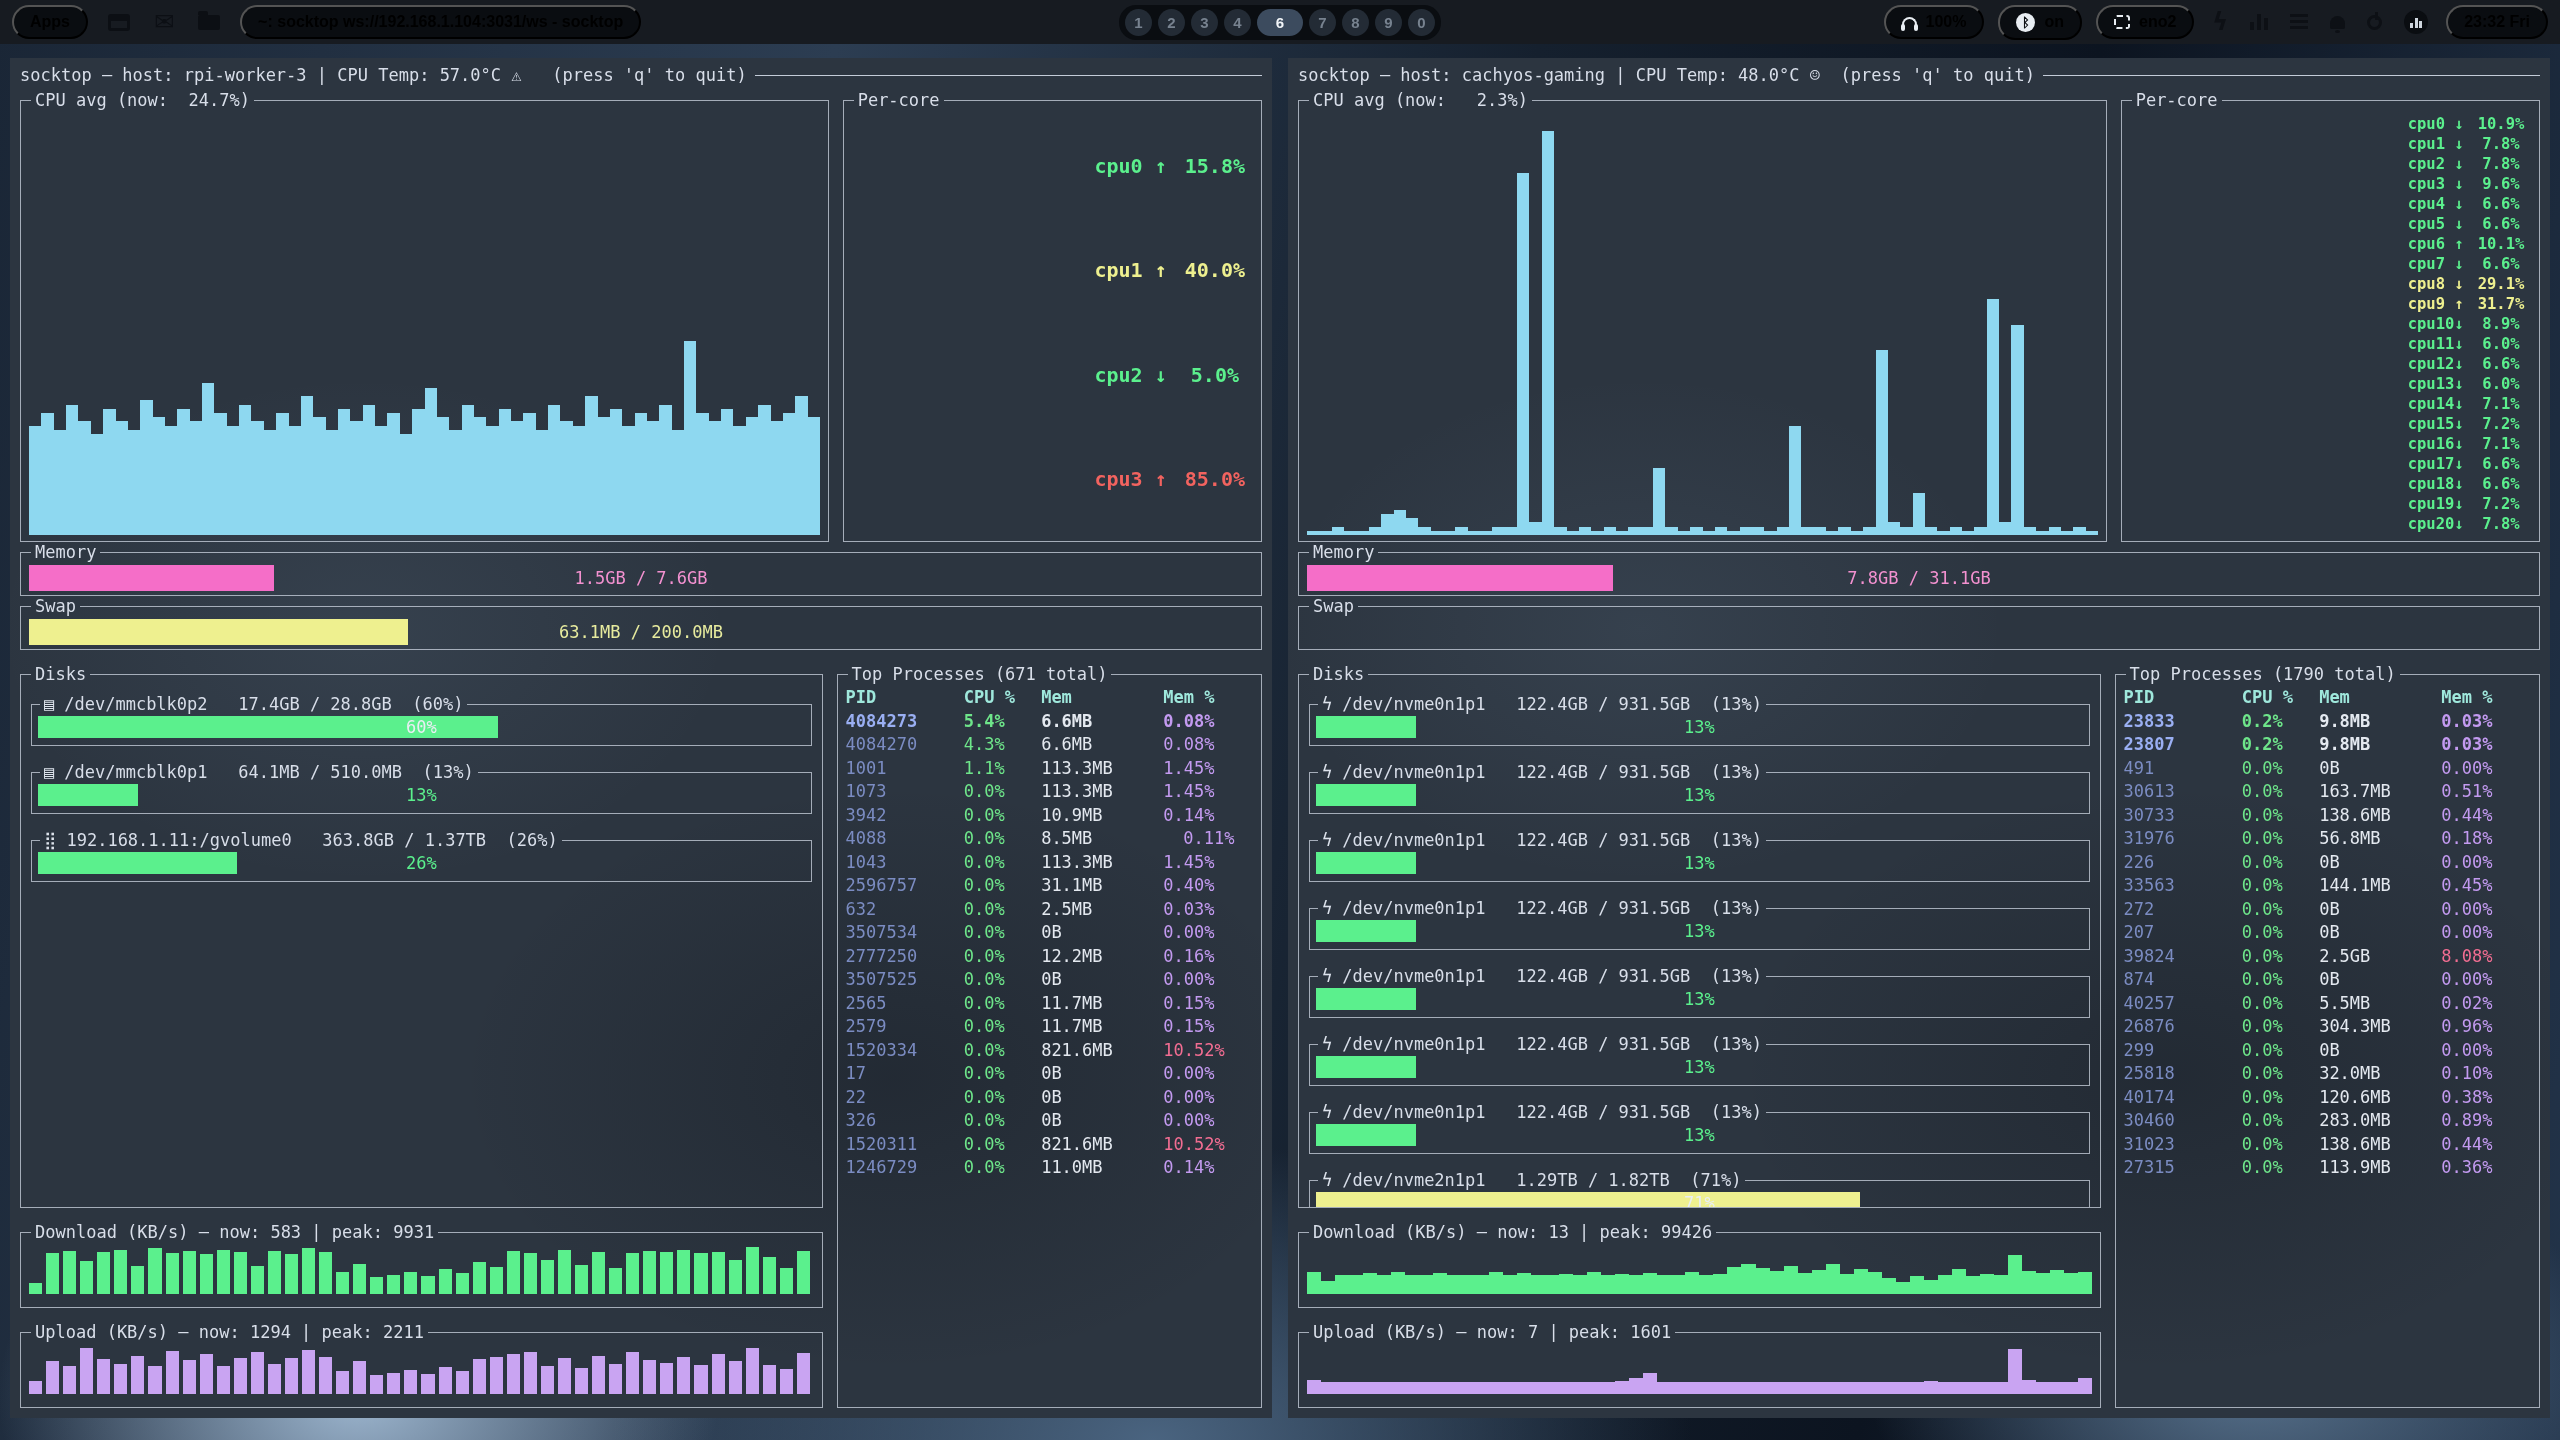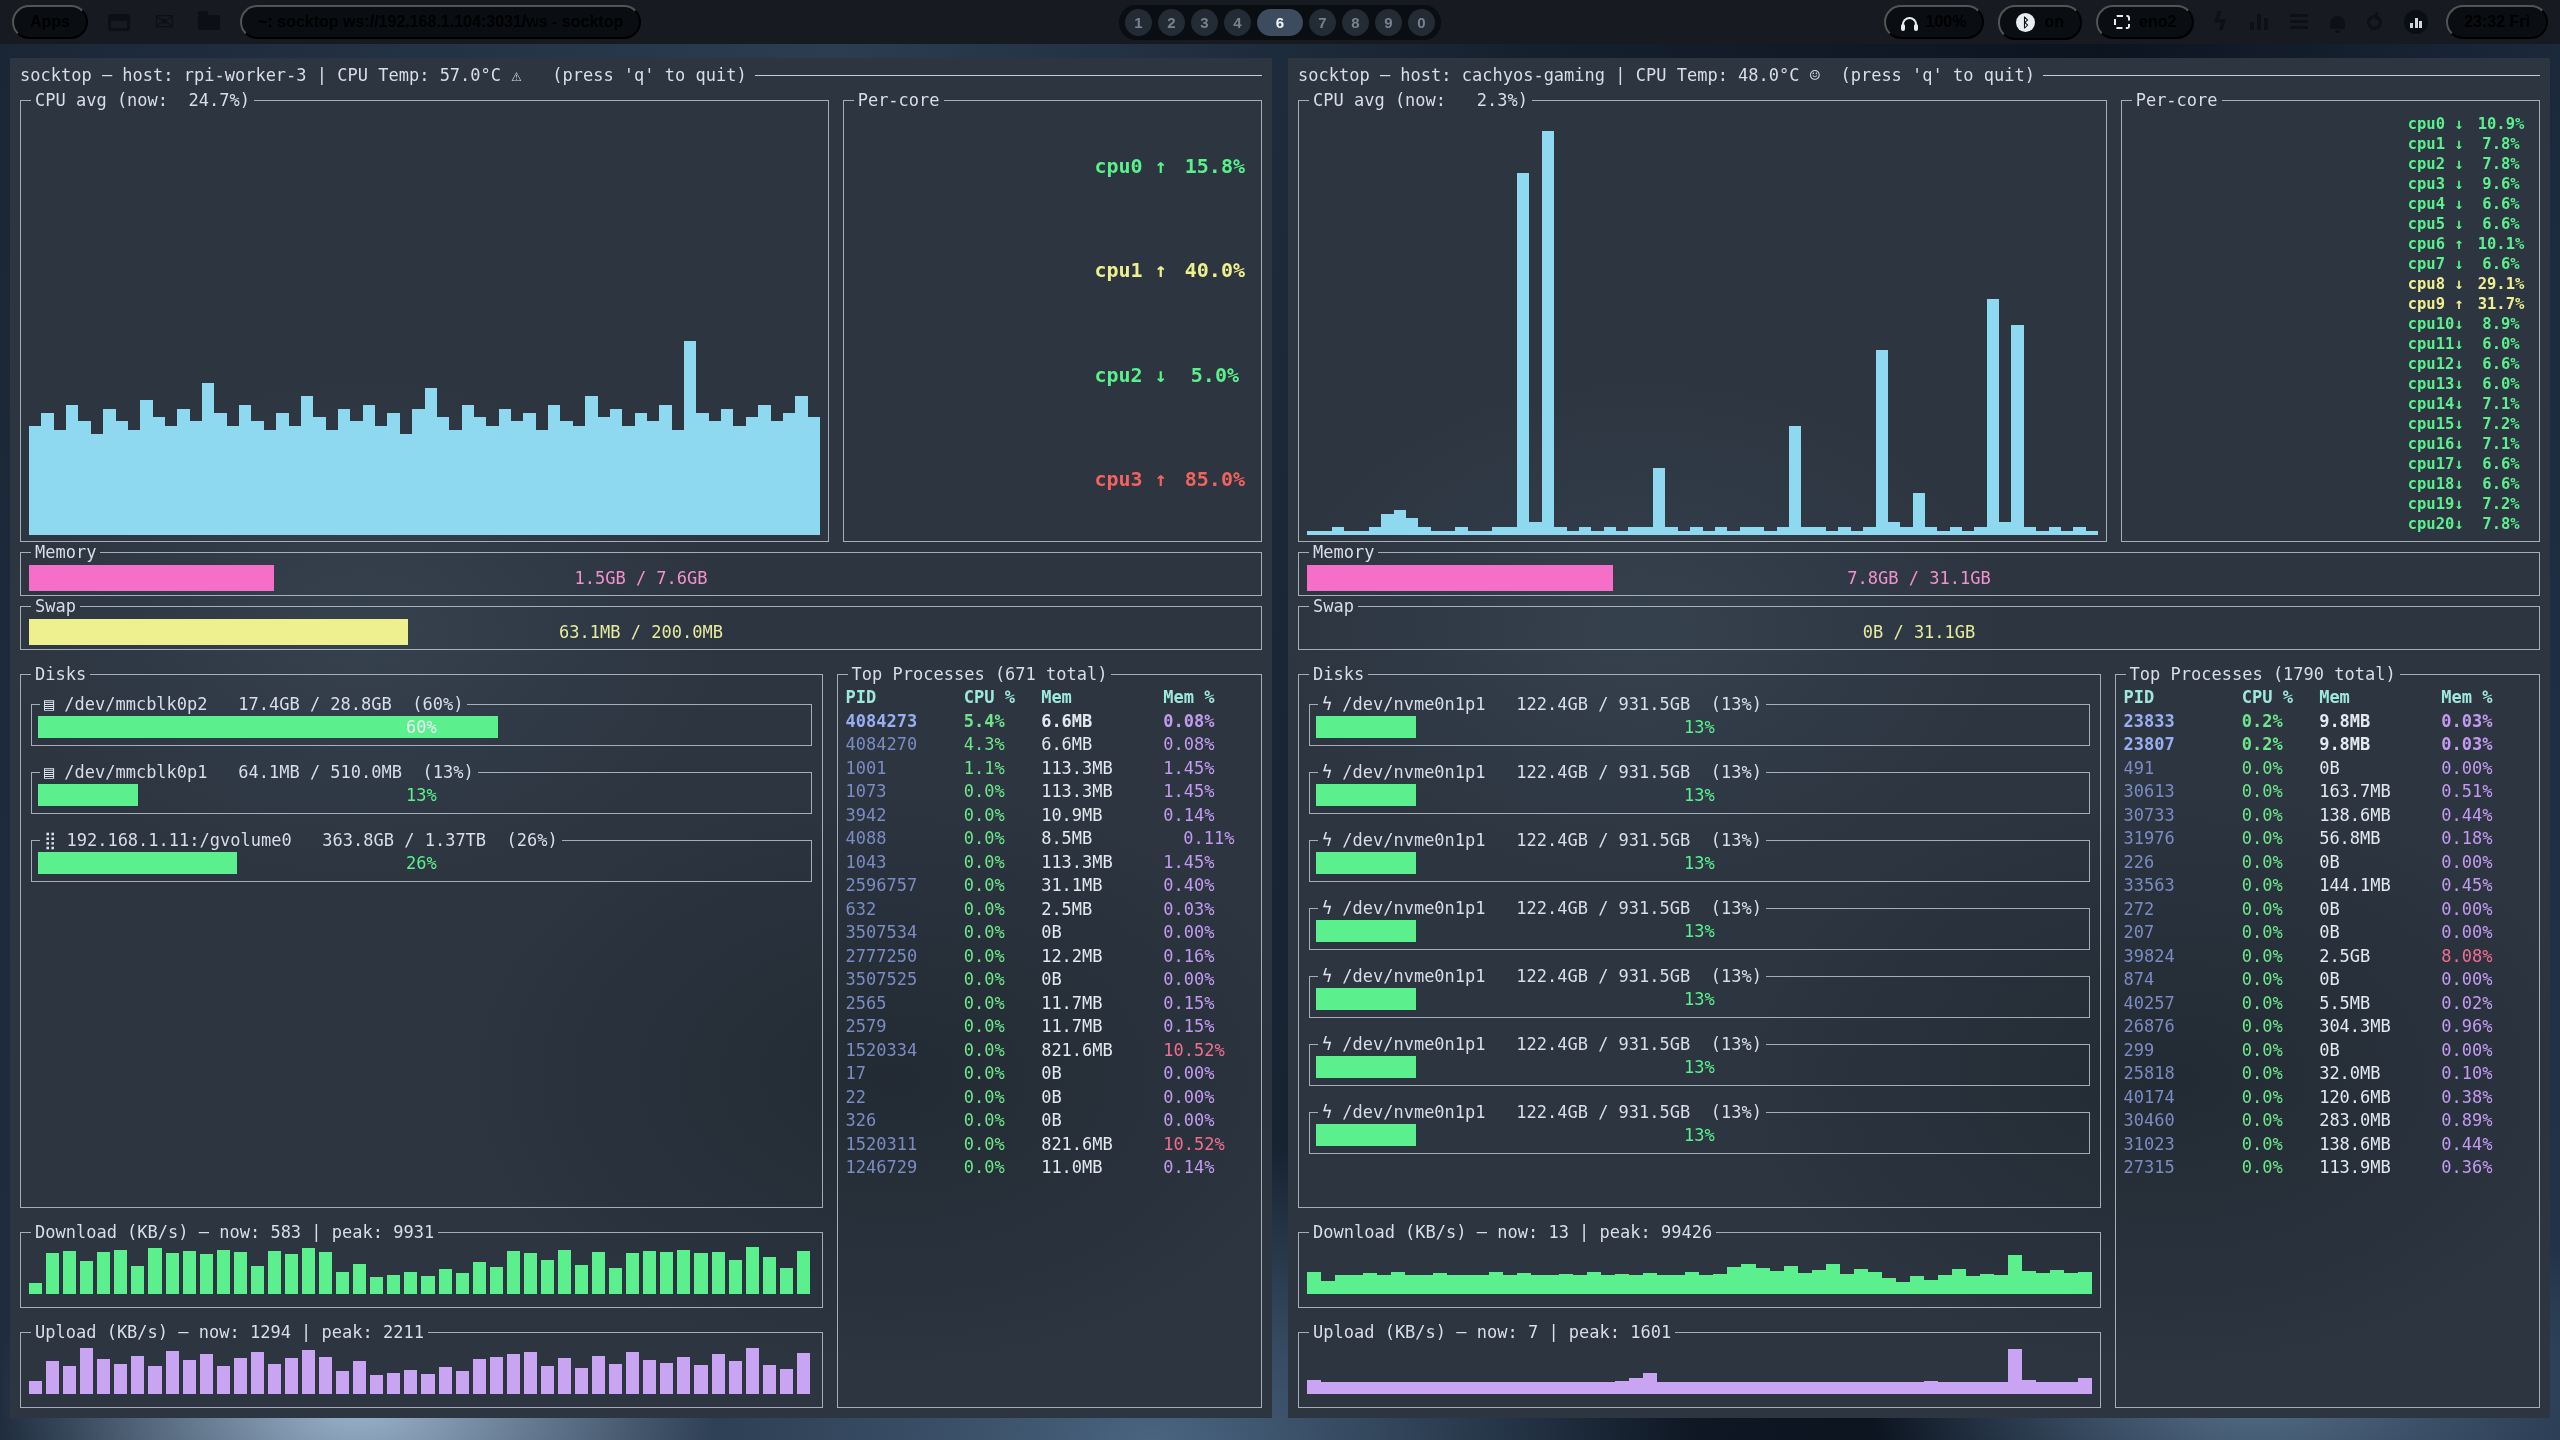--- a/index.html
+++ b/index.html
@@ -1073,24 +1073,20 @@
     </div>
     <fieldset class="box bar-box">
       <legend class="mem-label">Memory</legend>
       <div class="meter">
         <div class="fill mem-fill" style="width: 25%; background: rgb(245, 110, 200);"></div>
         <span class="meter-text mem-text" style="color: rgb(243, 145, 208);">7.8GB / 31.1GB</span>
       </div>
     </fieldset>
     <fieldset class="box bar-box">
       <legend class="swap-label">Swap</legend>
-      <div class="meter">
-        <div class="fill swap-fill" style="width: 0%; background: rgb(238, 240, 143);"></div>
-        <span class="meter-text swap-text" style="color: rgb(231, 235, 158);">0B / 31.1GB</span>
-      </div>
     </fieldset>
     <div class="row-d">
       <div class="col-left">
         <fieldset class="box disks-box">
           <legend class="disks-label">Disks</legend>
           <div class="disk-list">
               <fieldset class="disk">
                 <legend><span class="d-icon">ϟ</span><span class="d-name">/dev/nvme0n1p1</span><span class="d-info">122.4GB / 931.5GB  (13%)</span></legend>
                 <div class="disk-meter">
                   <div class="fill" style="width: 13%; background: rgb(91, 240, 141);"></div>
@@ -1132,20 +1128,27 @@
                   <span class="disk-pct" style="color: rgb(91, 240, 141);">13%</span>
                 </div>
               </fieldset>
               <fieldset class="disk">
                 <legend><span class="d-icon">ϟ</span><span class="d-name">/dev/nvme0n1p1</span><span class="d-info">122.4GB / 931.5GB  (13%)</span></legend>
                 <div class="disk-meter">
                   <div class="fill" style="width: 13%; background: rgb(91, 240, 141);"></div>
                   <span class="disk-pct" style="color: rgb(91, 240, 141);">13%</span>
                 </div>
               </fieldset>
+              <fieldset class="disk">
+                <legend><span class="d-icon">ϟ</span><span class="d-name">/dev/nvme2n1p1</span><span class="d-info">1.29TB / 1.82TB  (71%)</span></legend>
+                <div class="disk-meter">
+                  <div class="fill" style="width: 71%; background: rgb(238, 240, 143);"></div>
+                  <span class="disk-pct" style="color: rgb(233, 238, 243);">71%</span>
+                </div>
+              </fieldset>
             </div>
         </fieldset>
         <fieldset class="box net-box">
           <legend class="dl-label">Download (KB/s) — now: 13 | peak: 99426</legend>
           <div class="chart net-chart dl-chart">
               <div class="bar" style="height: 46%; background: rgb(91, 240, 141);"></div>
               <div class="bar" style="height: 28%; background: rgb(91, 240, 141);"></div>
               <div class="bar" style="height: 40%; background: rgb(91, 240, 141);"></div>
               <div class="bar" style="height: 40%; background: rgb(91, 240, 141);"></div>
               <div class="bar" style="height: 44%; background: rgb(91, 240, 141);"></div>

